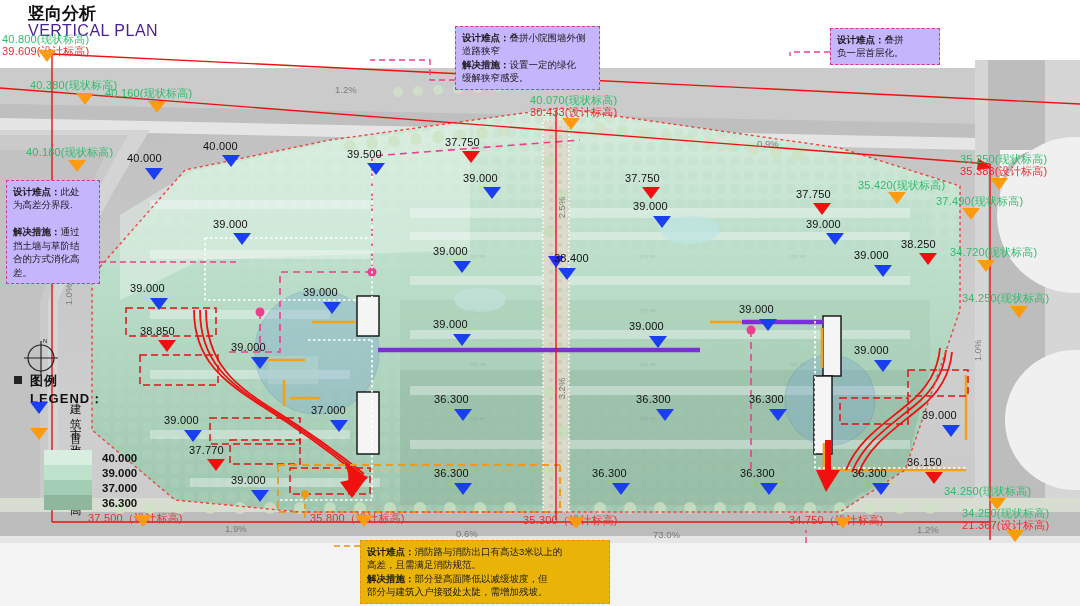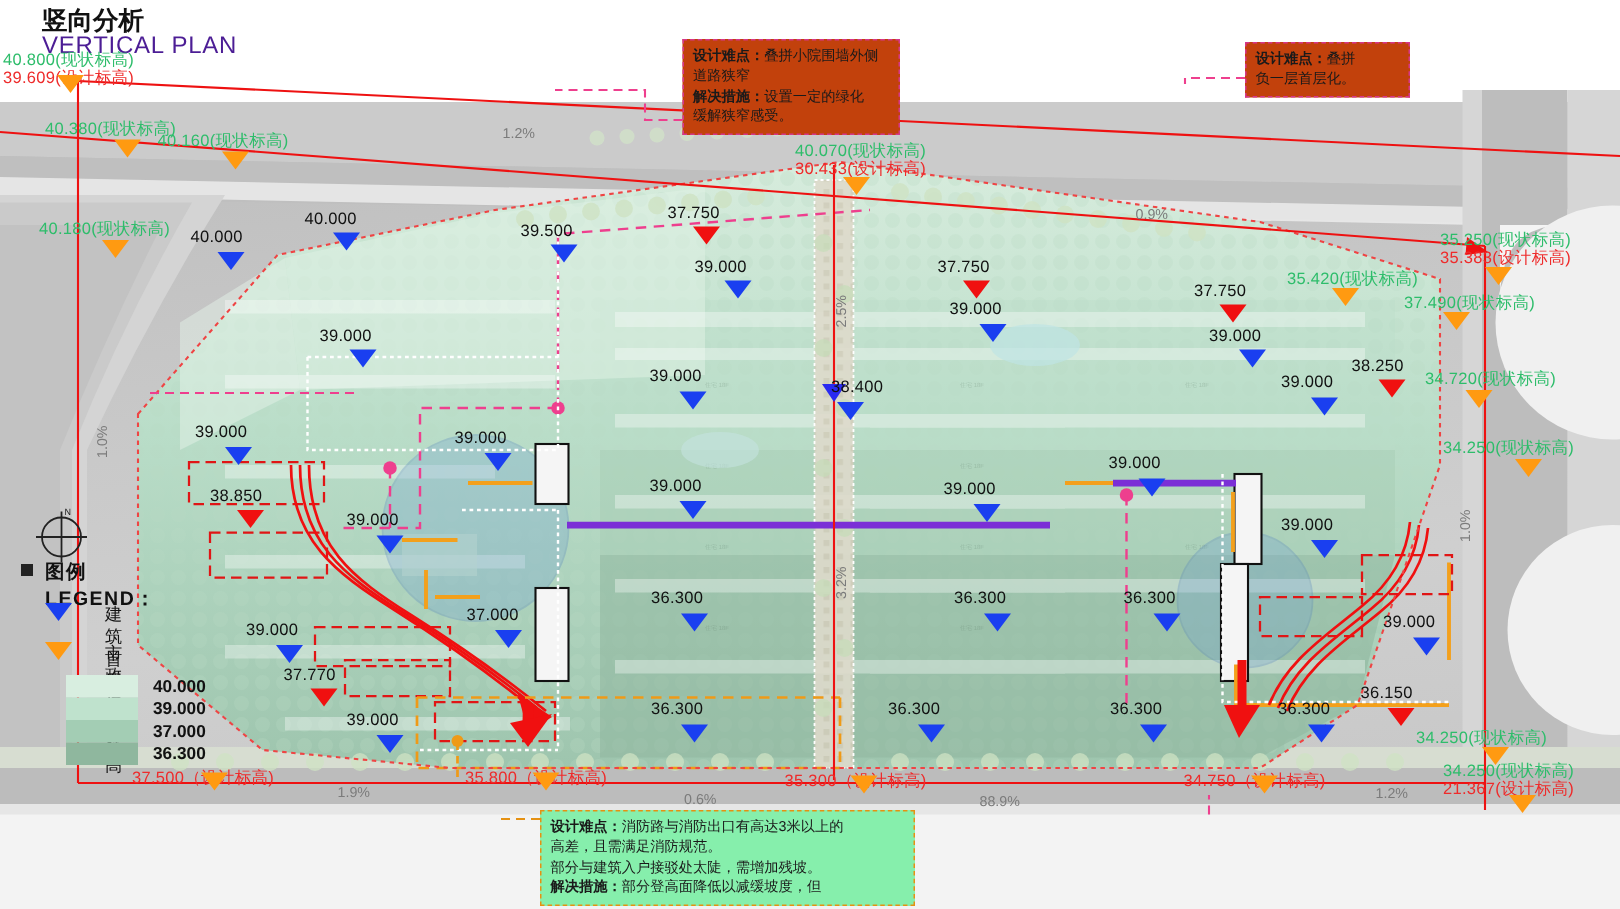--- a/index.html
+++ b/index.html
@@ -21,22 +21,22 @@
   
   .tri{position:absolute;width:0;height:0;border-left:9px solid transparent;
        border-right:9px solid transparent;}
   .tri-blue{border-top:12px solid #1a3ff0;}
   .tri-red{border-top:12px solid #f01010;}
   .tri-org{border-top:12px solid #ff9a11;}
 
   
   .callout{position:absolute;box-sizing:border-box;padding:4px 6px;font-size:9.5px;
            line-height:1.42;color:#1a1a1a;}
-  .co-pink{background:#c2410c;border:1.3px dashed #d6368b;}
-  .co-org{background:#86efac;border:1.3px dashed #e59112;}
+  .co-pink{background:#c4b5fd;border:1.3px dashed #d6368b;}
+  .co-org{background:#eab308;border:1.3px dashed #e59112;}
   .callout b{font-weight:700;}
 
   
   #h-cn{position:absolute;left:28px;top:2px;font-size:17px;font-weight:700;color:#111;}
   #h-en{position:absolute;left:28px;top:22px;font-size:16px;color:#4c1d95;letter-spacing:.5px;}
 
   
   #legend{position:absolute;left:14px;top:376px;}
   #leg-title{position:absolute;left:0;top:0;font-size:13px;font-weight:700;color:#111;letter-spacing:1px;}
   .leg-row{position:absolute;font-size:11.5px;color:#111;}
@@ -444,42 +444,51 @@
       <div class="lab lab-b" style="left: 907px; top: 456px;">36.150</div>
       <div class="tri tri-red" style="left: 925px; top: 472px;"></div>
       <div class="pct" style="left: 335px; top: 84px;">1.2%</div>
       <div class="pct" style="left: 757px; top: 138px;">0.9%</div>
       <div class="pct" style="left: 551px; top: 202px; transform: rotate(-90deg);">2.5%</div>
       <div class="pct" style="left: 551px; top: 383px; transform: rotate(-90deg);">3.2%</div>
       <div class="pct" style="left: 58px; top: 289px; transform: rotate(-90deg);">1.0%</div>
       <div class="pct" style="left: 967px; top: 345px; transform: rotate(-90deg);">1.0%</div>
       <div class="pct" style="left: 225px; top: 523px;">1.9%</div>
       <div class="pct" style="left: 456px; top: 528px;">0.6%</div>
-      <div class="pct" style="left: 653px; top: 529px;">88.9%</div>
+      <div class="pct" style="left: 653px; top: 529px;">73.0%</div>
       <div class="pct" style="left: 917px; top: 524px;">1.2%</div>
     </div>
 
+  <div class="callout co-pink" style="left:6px;top:180px;width:94px;">
+      <div><b>设计难点：</b>此处</div>
+      <div>为高差分界段.</div>
+      <div>&nbsp;</div>
+      <div><b>解决措施：</b>通过</div>
+      <div>挡土墙与草阶结</div>
+      <div>合的方式消化高</div>
+      <div>差。</div>
+    </div>
 
   <div class="callout co-pink" style="left:455px;top:26px;width:145px;">
       <div><b>设计难点：</b>叠拼小院围墙外侧</div>
       <div>道路狭窄</div>
       <div><b>解决措施：</b>设置一定的绿化</div>
       <div>缓解狭窄感受。</div>
     </div>
 
   <div class="callout co-pink" style="left:830px;top:28px;width:110px;">
       <div><b>设计难点：</b>叠拼</div>
       <div>负一层首层化。</div>
     </div>
 
   <div class="callout co-org" style="left:360px;top:540px;width:250px;">
       <div><b>设计难点：</b>消防路与消防出口有高达3米以上的</div>
       <div>高差，且需满足消防规范。</div>
+      <div><b>解决措施：</b>部分登高面降低以减缓坡度，但</div>
       <div>部分与建筑入户接驳处太陡，需增加残坡。</div>
-      <div><b>解决措施：</b>部分登高面降低以减缓坡度，但</div>
     </div>
 
 
   <svg width="1080" height="606">
     <path d="M100,262 L240,262" stroke="#ee3f8e" stroke-width="1.4" stroke-dasharray="6 4" fill="none"></path>
     <path d="M455,80 L430,80 L430,60 L370,60" stroke="#ee3f8e" stroke-width="1.4" stroke-dasharray="6 4" fill="none"></path>
     <path d="M830,52 L790,52 L790,56" stroke="#ee3f8e" stroke-width="1.4" stroke-dasharray="6 4" fill="none"></path>
     <path d="M360,546 L330,546" stroke="#e59112" stroke-width="1.4" stroke-dasharray="6 4" fill="none"></path>
     <path d="M806,543 L806,530" stroke="#ee3f8e" stroke-width="1.4" stroke-dasharray="6 4" fill="none"></path>
   </svg>

